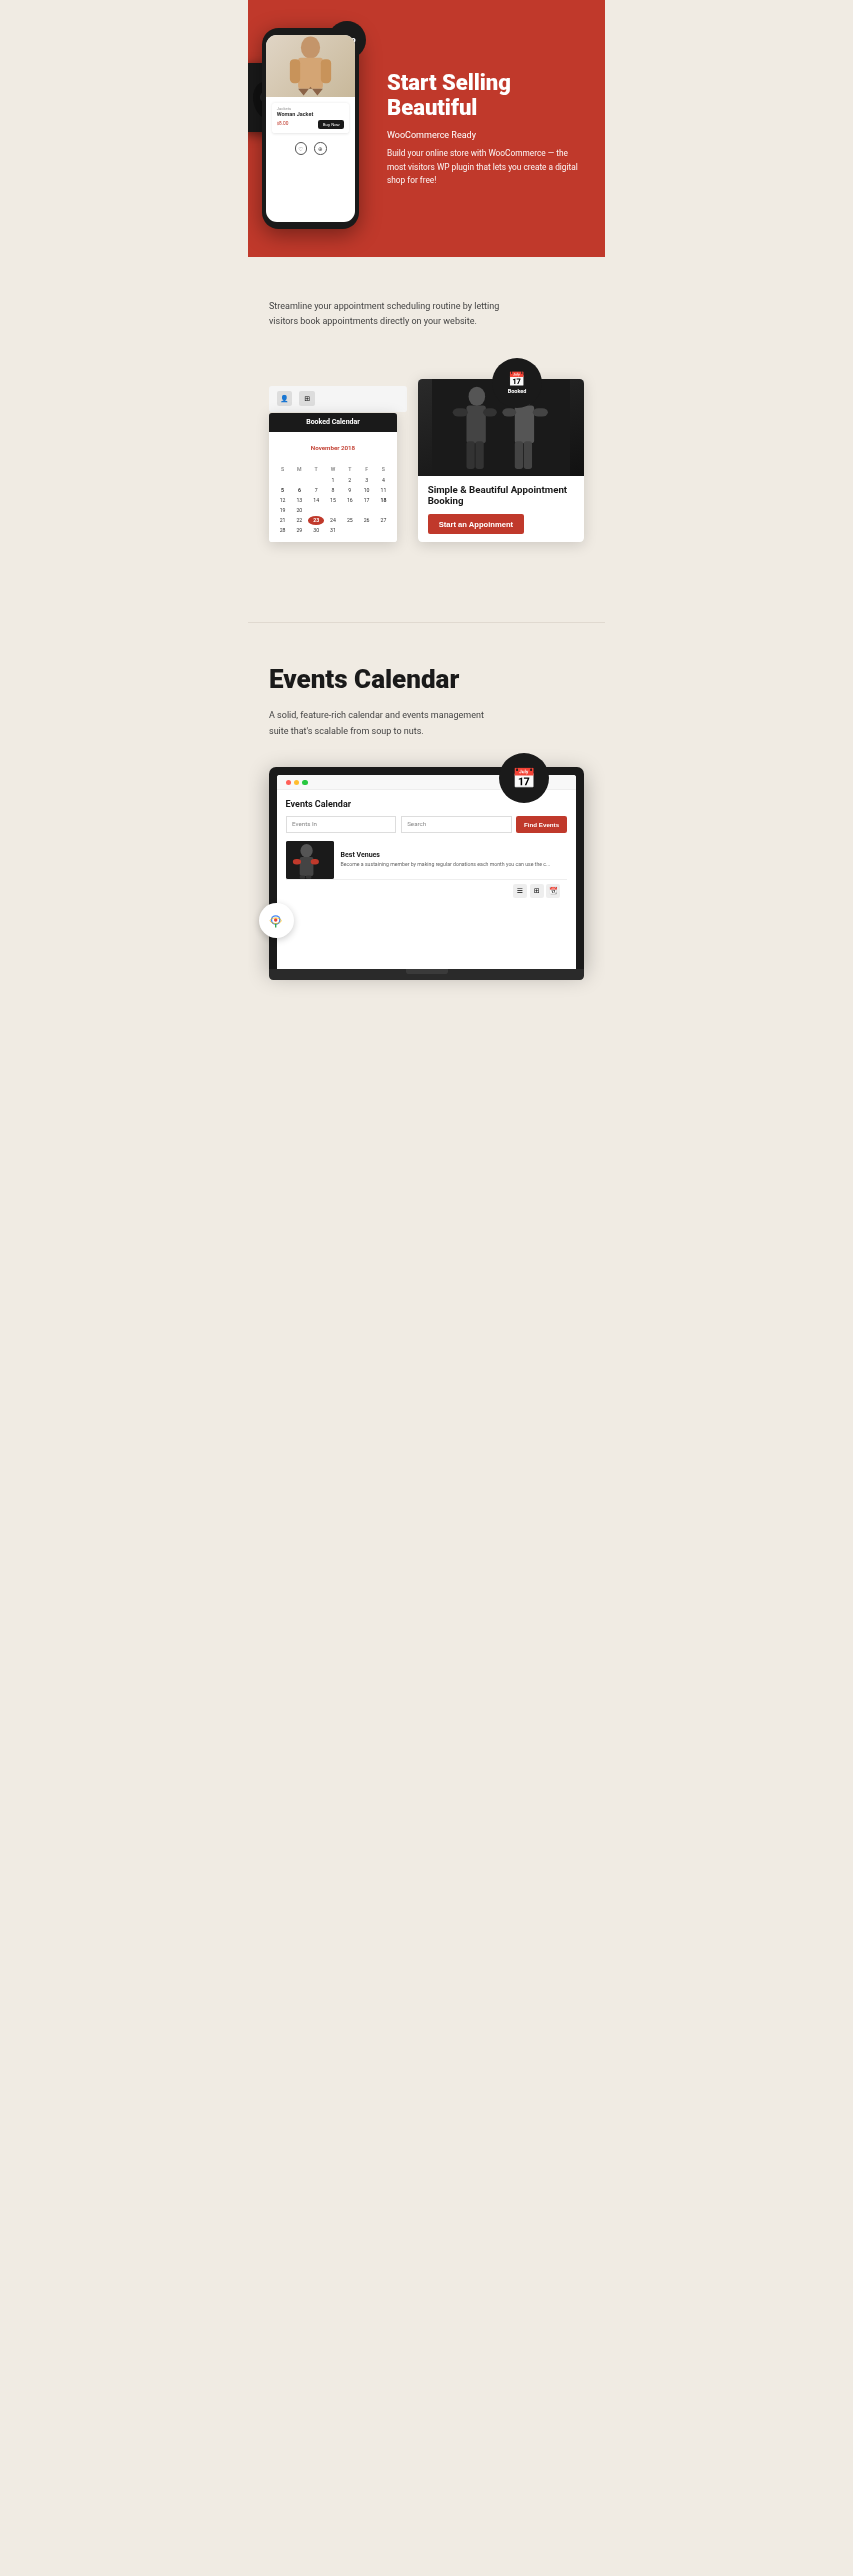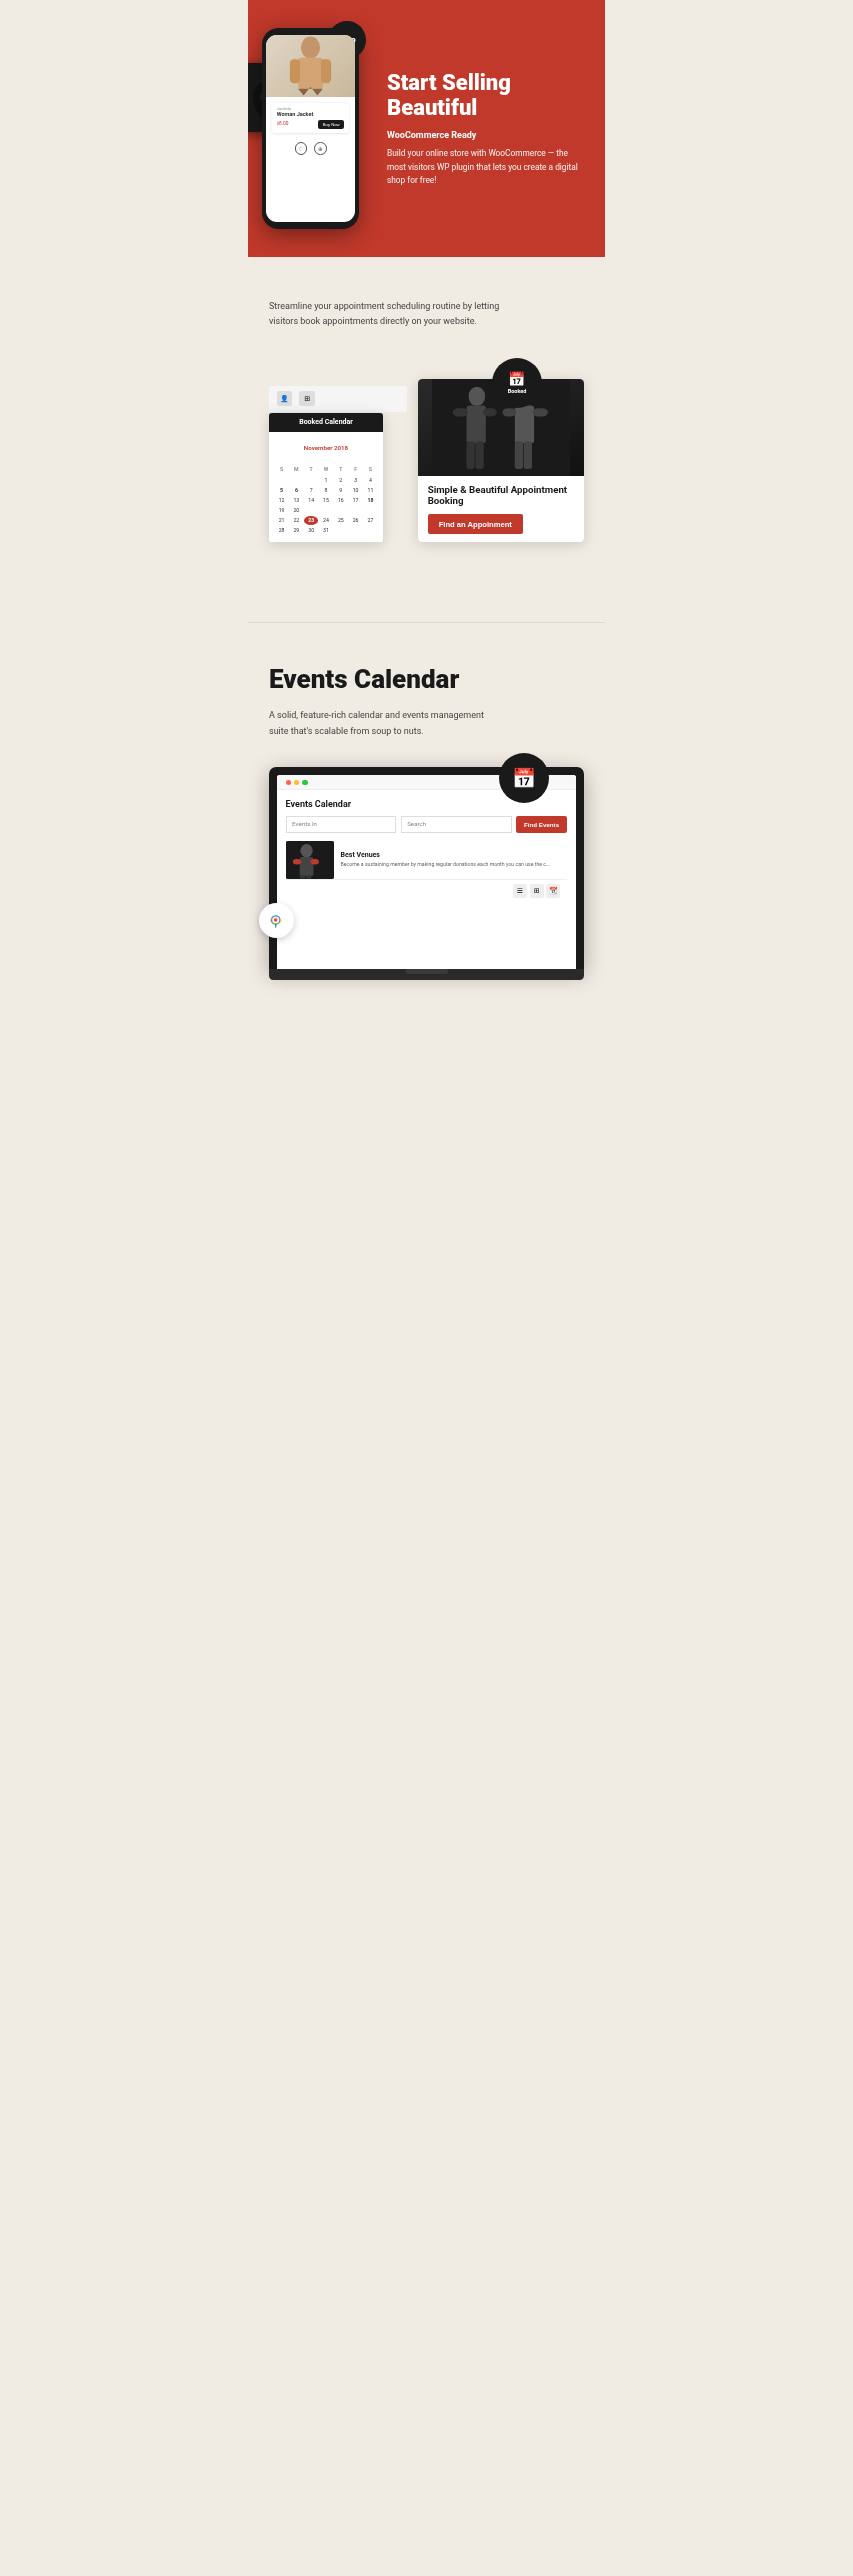--- a/index.html
+++ b/index.html
@@ -152,21 +152,21 @@
 
     .woo-title {
       font-size: 22px;
       font-weight: 900;
       line-height: 1.15;
       margin-bottom: 9.7px;
     }
 
     .woo-subtitle {
       font-size: 9px;
-      font-weight: 700;
+      font-weight: 400;
       margin-bottom: 7px;
     }
 
     .woo-desc {
       font-size: 8.3px;
       line-height: 1.6;
       opacity: 0.95;
     }
 
     
@@ -193,21 +193,21 @@
 
     .booking-demo {
       position: relative;
       min-height: 222px;
     }
 
     
     .calendar-card {
       background: #fff;
       border-radius: 2.8px;
-      width: 114px;
+      width: 128px;
       box-shadow: 0 2.8px 14px rgba(0,0,0,0.15);
       position: absolute;
       left: 0;
       top: 55px;
       z-index: 2;
     }
 
     .calendar-header-bar {
       background: #1a1a1a;
       color: #fff;
@@ -715,21 +715,21 @@
             <rect x="120" y="38" width="28" height="55" rx="4" fill="#555"></rect>
             <rect x="102" y="42" width="20" height="12" rx="8" fill="#444"></rect>
             <rect x="146" y="42" width="22" height="12" rx="8" fill="#444"></rect>
             <rect x="120" y="90" width="12" height="40" rx="4" fill="#444"></rect>
             <rect x="133" y="90" width="12" height="40" rx="4" fill="#444"></rect>
           </svg>
         </div>
       </div>
       <div class="fighter-card-body">
         <div class="fighter-card-title">Simple &amp; Beautiful Appointment Booking</div>
-        <button class="make-appt-btn">Find an Appoinment</button>
+        <button class="make-appt-btn">Start an Appoinment</button>
       </div>
     </div>
   </div>
 </section>
 
 <section class="events-section">
   <h2 class="section-title">Events Calendar</h2>
   <p class="section-desc">A solid, feature-rich calendar and events management suite that's scalable from soup to nuts.</p>
 
   <div class="laptop-mockup">

